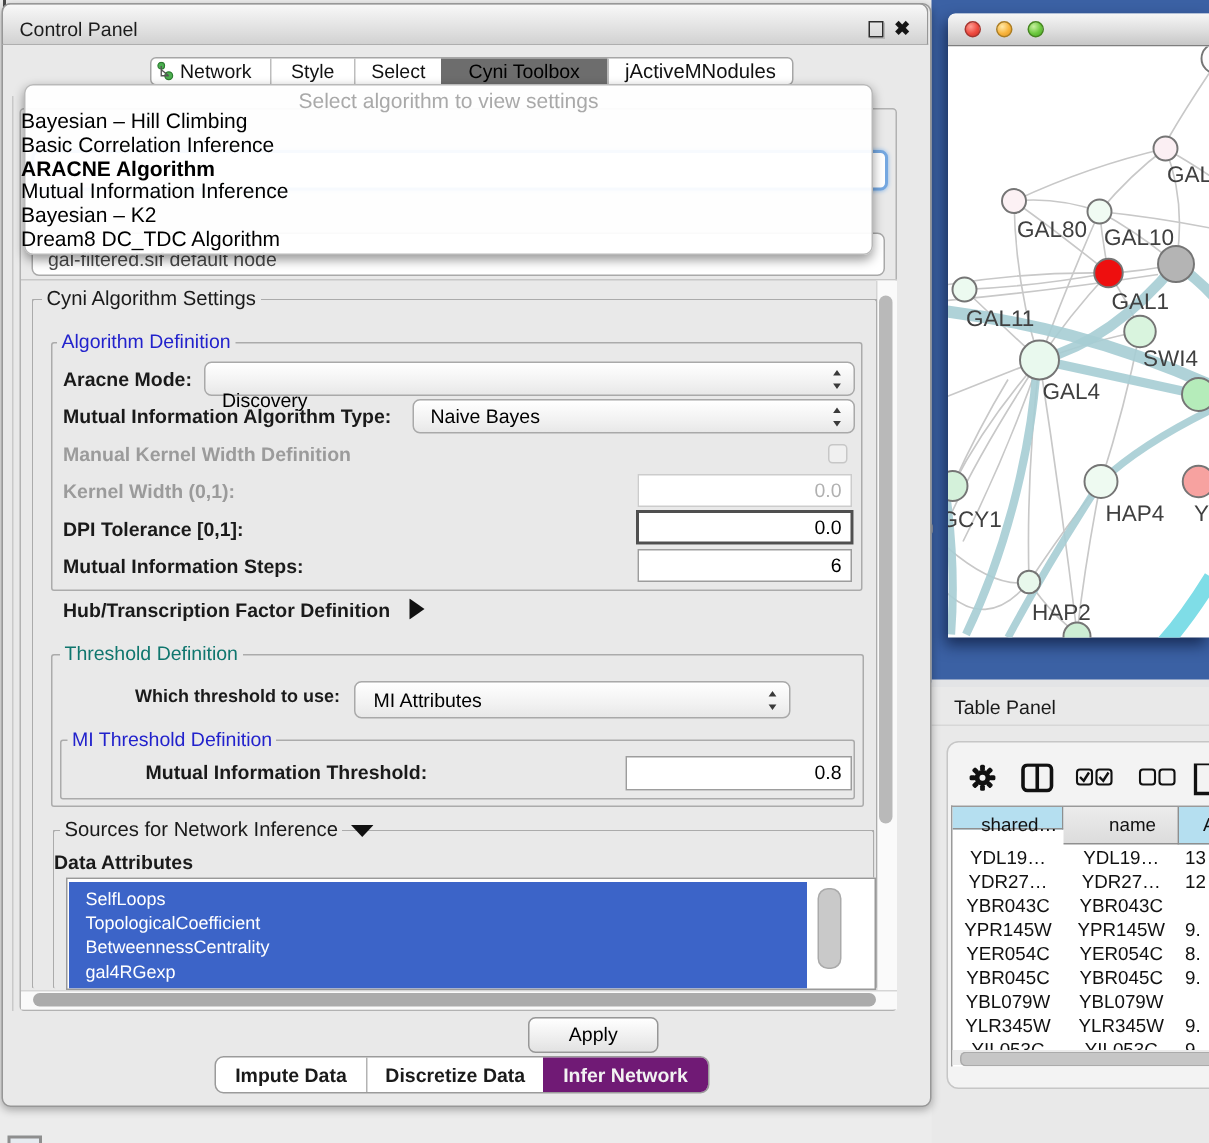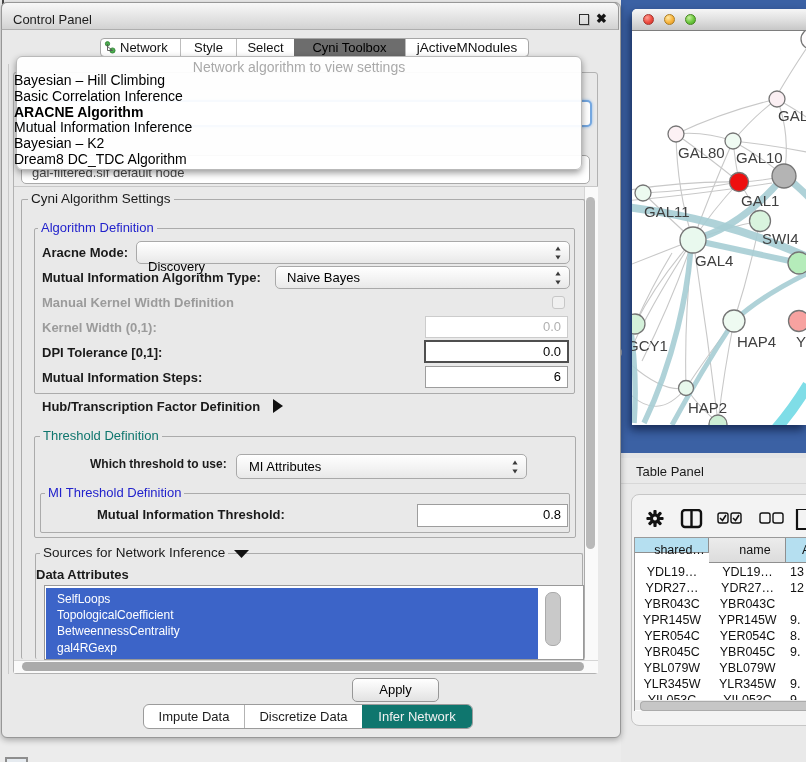--- a/index.html
+++ b/index.html
@@ -287,29 +287,29 @@
   <div style="position:absolute;left:1px;top:2px;width:492px;height:71px;background:#3c64c8;"></div>
   <div style="position:absolute;left:12px;top:5px;font-size:12px;color:#fff;line-height:16.2px;">
     SelfLoops<br>TopologicalCoefficient<br>BetweennessCentrality<br>gal4RGexp</div>
   <div style="position:absolute;left:500px;top:6px;width:14px;height:52px;background:#c9c9c9;border:1px solid #aaa;border-radius:7px;"></div>
 </div>
 
 <div class="abs" style="left:352px;top:678px;width:85px;height:22px;border:1px solid #979797;border-radius:5px;
      background:linear-gradient(#ffffff,#eeeeee 60%,#e2e2e2);text-align:center;font-size:13px;line-height:21px;">Apply</div>
 
 <div class="abs" style="left:143px;top:704px;width:330px;height:25px;background:#fff;border:1px solid #9b9b9b;
-     border-radius:6px;display:flex;font-size:13px;font-weight:normal;color:#1a1a1a;box-sizing:border-box;">
+     border-radius:6px;display:flex;font-size:13px;font-weight:bold;color:#1a1a1a;box-sizing:border-box;">
   <div style="width:100px;display:flex;align-items:center;justify-content:center;border-right:1px solid #b3b3b3;">Impute Data</div>
   <div style="width:117px;display:flex;align-items:center;justify-content:center;">Discretize Data</div>
-  <div style="flex:1;display:flex;align-items:center;justify-content:center;background:#0f766e;color:#f2f2f2;border-radius:0 5px 5px 0;">Infer Network</div>
+  <div style="flex:1;display:flex;align-items:center;justify-content:center;background:#701a75;color:#f2f2f2;border-radius:0 5px 5px 0;">Infer Network</div>
 </div>
 
 <div class="abs" style="left:16px;top:56px;width:564px;height:112px;background:rgba(255,255,255,0.94);
      border:1px solid #b9b9b9;border-radius:6px;box-shadow:0 3px 7px rgba(0,0,0,.4);">
-  <div style="position:absolute;left:0;width:100%;top:2px;text-align:center;font-size:14px;color:#a9a9a9;">Network algorithm to view settings</div>
+  <div style="position:absolute;left:0;width:100%;top:2px;text-align:center;font-size:14px;color:#a9a9a9;">Select algorithm to view settings</div>
   <div style="position:absolute;left:-3px;top:16px;font-size:14px;color:#000;line-height:15.8px;">
     Bayesian – Hill Climbing<br>
     Basic Correlation Inference<br>
     <b>ARACNE Algorithm</b><br>
     Mutual Information Inference<br>
     Bayesian – K2<br>
     Dream8 DC_TDC Algorithm</div>
 </div>
 
 <div class="abs" style="left:5px;top:757px;width:19px;height:14px;background:#e6ebf0;border:2px solid #8e8e8e;"></div>

